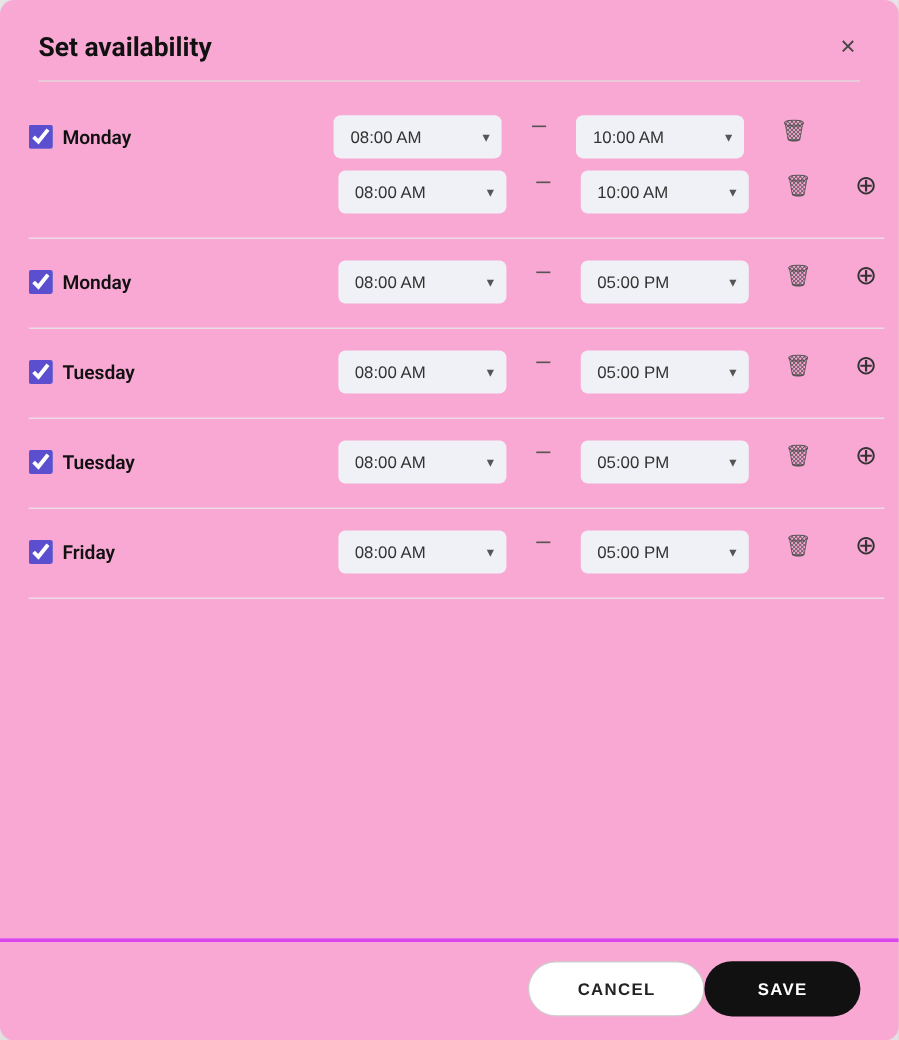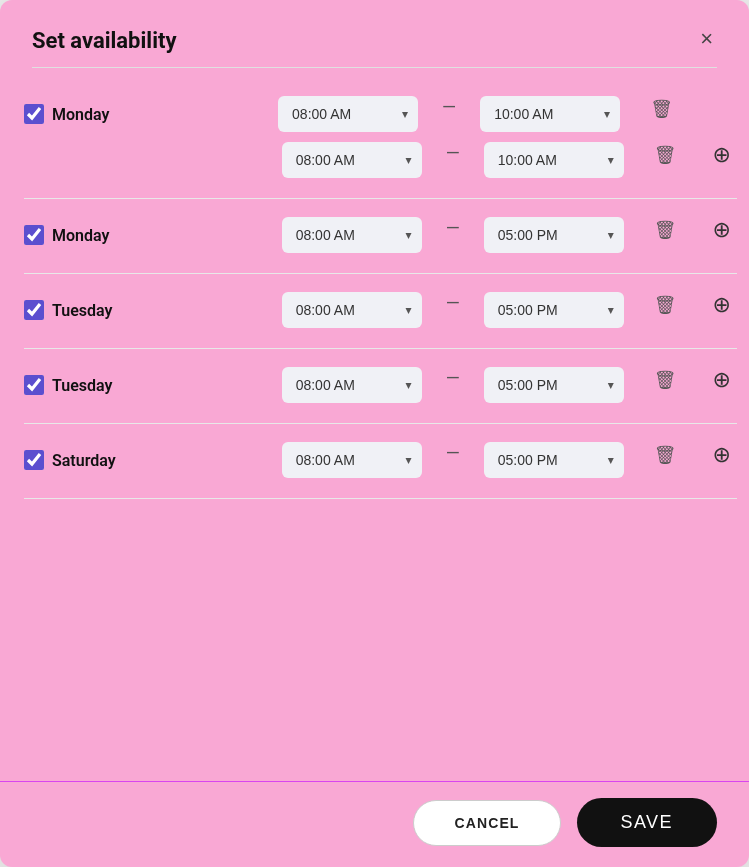--- a/index.html
+++ b/index.html
@@ -151,44 +151,42 @@
       color: #333;
       font-size: 22px;
       padding: 2px 6px;
       line-height: 1;
       border-radius: 50%;
     }
     .modal-footer {
       padding: 16px 32px 20px 32px;
       display: flex;
       justify-content: flex-end;
-      gap: 16px;
-      border-top: 1px solid #d946ef;
+      border-top: 3px solid #d946ef;
       flex-shrink: 0;
-      align-items: center;
     }
     .btn-cancel {
       padding: 14px 40px;
       border: 1.5px solid #ccc;
       border-radius: 50px;
       background: #fff;
       font-size: 14px;
       font-weight: 700;
       letter-spacing: 0.08em;
       color: #222;
       cursor: pointer;
       text-transform: uppercase;
     }
     .btn-save {
       padding: 14px 44px;
       border: none;
       border-radius: 50px;
       background: #111;
-      font-size: 18px;
-      font-weight: 400;
+      font-size: 14px;
+      font-weight: 700;
       letter-spacing: 0.08em;
       color: #fff;
       cursor: pointer;
       text-transform: uppercase;
     }
   </style>
 </head>
 <body>
 
 <div class="modal">
@@ -302,21 +300,21 @@
             </div>
             <button class="delete-btn">🗑</button>
             <button class="add-btn">⊕</button>
           </div>
         </div>
       </div>
       <div class="day-section">
         <div class="day-row">
           <div class="day-label-area">
             <input type="checkbox" class="checkbox" checked="" style="">
-            <span class="day-label">Saturday</span>
+            <span class="day-label">Friday</span>
           </div>
           <div class="time-row">
             <div class="time-select-wrap">
               <select class="time-select"><option value="12:00 AM">12:00 AM</option><option value="12:30 AM">12:30 AM</option><option value="01:00 AM">01:00 AM</option><option value="01:30 AM">01:30 AM</option><option value="02:00 AM">02:00 AM</option><option value="02:30 AM">02:30 AM</option><option value="03:00 AM">03:00 AM</option><option value="03:30 AM">03:30 AM</option><option value="04:00 AM">04:00 AM</option><option value="04:30 AM">04:30 AM</option><option value="05:00 AM">05:00 AM</option><option value="05:30 AM">05:30 AM</option><option value="06:00 AM">06:00 AM</option><option value="06:30 AM">06:30 AM</option><option value="07:00 AM">07:00 AM</option><option value="07:30 AM">07:30 AM</option><option value="08:00 AM" selected="">08:00 AM</option><option value="08:30 AM">08:30 AM</option><option value="09:00 AM">09:00 AM</option><option value="09:30 AM">09:30 AM</option><option value="10:00 AM">10:00 AM</option><option value="10:30 AM">10:30 AM</option><option value="11:00 AM">11:00 AM</option><option value="11:30 AM">11:30 AM</option><option value="12:00 PM">12:00 PM</option><option value="12:30 PM">12:30 PM</option><option value="01:00 PM">01:00 PM</option><option value="01:30 PM">01:30 PM</option><option value="02:00 PM">02:00 PM</option><option value="02:30 PM">02:30 PM</option><option value="03:00 PM">03:00 PM</option><option value="03:30 PM">03:30 PM</option><option value="04:00 PM">04:00 PM</option><option value="04:30 PM">04:30 PM</option><option value="05:00 PM">05:00 PM</option><option value="05:30 PM">05:30 PM</option><option value="06:00 PM">06:00 PM</option><option value="06:30 PM">06:30 PM</option><option value="07:00 PM">07:00 PM</option><option value="07:30 PM">07:30 PM</option><option value="08:00 PM">08:00 PM</option><option value="08:30 PM">08:30 PM</option><option value="09:00 PM">09:00 PM</option><option value="09:30 PM">09:30 PM</option><option value="10:00 PM">10:00 PM</option><option value="10:30 PM">10:30 PM</option><option value="11:00 PM">11:00 PM</option><option value="11:30 PM">11:30 PM</option></select>
               <span class="chevron-down">▾</span>
             </div>
             <span class="dash">—</span>
             <div class="time-select-wrap">
               <select class="time-select"><option value="12:00 AM">12:00 AM</option><option value="12:30 AM">12:30 AM</option><option value="01:00 AM">01:00 AM</option><option value="01:30 AM">01:30 AM</option><option value="02:00 AM">02:00 AM</option><option value="02:30 AM">02:30 AM</option><option value="03:00 AM">03:00 AM</option><option value="03:30 AM">03:30 AM</option><option value="04:00 AM">04:00 AM</option><option value="04:30 AM">04:30 AM</option><option value="05:00 AM">05:00 AM</option><option value="05:30 AM">05:30 AM</option><option value="06:00 AM">06:00 AM</option><option value="06:30 AM">06:30 AM</option><option value="07:00 AM">07:00 AM</option><option value="07:30 AM">07:30 AM</option><option value="08:00 AM">08:00 AM</option><option value="08:30 AM">08:30 AM</option><option value="09:00 AM">09:00 AM</option><option value="09:30 AM">09:30 AM</option><option value="10:00 AM">10:00 AM</option><option value="10:30 AM">10:30 AM</option><option value="11:00 AM">11:00 AM</option><option value="11:30 AM">11:30 AM</option><option value="12:00 PM">12:00 PM</option><option value="12:30 PM">12:30 PM</option><option value="01:00 PM">01:00 PM</option><option value="01:30 PM">01:30 PM</option><option value="02:00 PM">02:00 PM</option><option value="02:30 PM">02:30 PM</option><option value="03:00 PM">03:00 PM</option><option value="03:30 PM">03:30 PM</option><option value="04:00 PM">04:00 PM</option><option value="04:30 PM">04:30 PM</option><option value="05:00 PM" selected="">05:00 PM</option><option value="05:30 PM">05:30 PM</option><option value="06:00 PM">06:00 PM</option><option value="06:30 PM">06:30 PM</option><option value="07:00 PM">07:00 PM</option><option value="07:30 PM">07:30 PM</option><option value="08:00 PM">08:00 PM</option><option value="08:30 PM">08:30 PM</option><option value="09:00 PM">09:00 PM</option><option value="09:30 PM">09:30 PM</option><option value="10:00 PM">10:00 PM</option><option value="10:30 PM">10:30 PM</option><option value="11:00 PM">11:00 PM</option><option value="11:30 PM">11:30 PM</option></select>
               <span class="chevron-down">▾</span>

